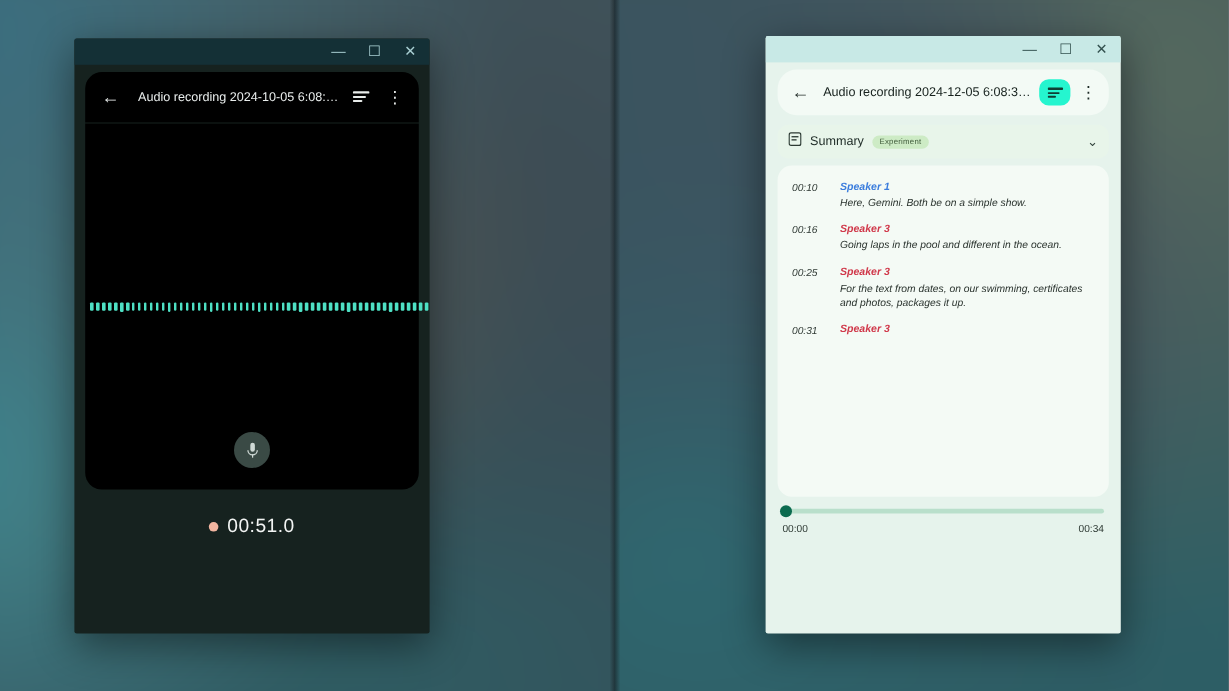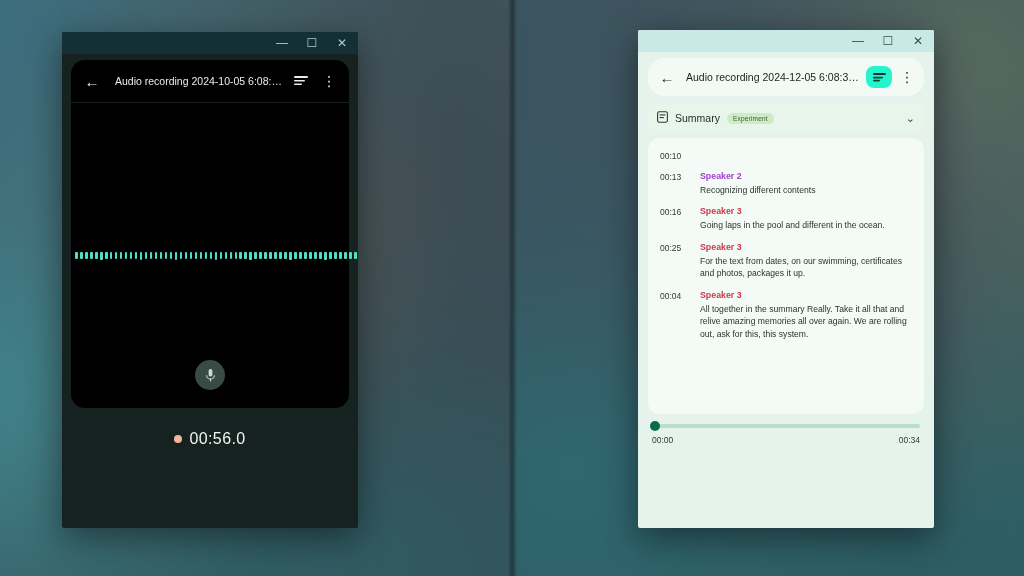--- a/index.html
+++ b/index.html
@@ -187,20 +187,21 @@
     letter-spacing: .2px;
   }
   .summary-chev { margin-left: auto; color: #33443d; font-size: 11px; }
   .transcript {
     margin: 6px 10px 0 10px;
     height: 262px;
     background: #f4faf5;
     border-radius: 12px;
     padding: 8px 6px 6px 6px;
     overflow: hidden;
+    font-style: italic;
   }
   .t-entry { display: flex; gap: 10px; padding: 4px 6px 6px 6px; }
   .t-time { color: #303a35; font-size: 8.5px; width: 30px; flex: 0 0 30px; padding-top: 1px; }
   .t-body { flex: 1; }
   .t-speaker { font-size: 8.8px; font-weight: bold; margin-bottom: 3px; }
   .t-text { color: #2a332e; font-size: 8.6px; line-height: 1.45; }
 
   .player {
     margin: 10px 14px 0 14px;
   }
@@ -337,21 +338,21 @@
         <svg width="11" height="15" viewBox="0 0 11 15" aria-hidden="true">
           <rect x="3.6" y="1" width="3.8" height="7.4" rx="1.9" fill="#cfd9d5"></rect>
           <path d="M1.6 7.2a3.9 3.9 0 0 0 7.8 0" stroke="#cfd9d5" stroke-width="1.1" fill="none"></path>
           <rect x="5.0" y="10.6" width="1" height="2.8" fill="#cfd9d5"></rect>
         </svg>
       </div>
     </div>
 
     <div class="rec-timer">
       <span class="rec-dot"></span>
-      <span>00:56.0</span>
+      <span>00:51.0</span>
     </div>
 
   </div>
 
   <div class="window" id="playback-window">
     <div class="titlebar">
       <div class="wbtn">—</div>
       <div class="wbtn">☐</div>
       <div class="wbtn">✕</div>
     </div>
@@ -378,47 +379,43 @@
         </svg>
       </span>
       <span class="summary-label">Summary</span>
       <span class="exp-badge">Experiment</span>
       <span class="summary-chev">⌄</span>
     </div>
 
     <div class="transcript" id="transcript">
         <div class="t-entry">
           <div class="t-time">00:10</div>
-        </div>
-        <div class="t-entry">
-          <div class="t-time">00:13</div>
           <div class="t-body">
-            <div class="t-speaker" style="color: rgb(162, 63, 208);">Speaker 2</div>
-            <div class="t-text">Recognizing different contents</div>
+            <div class="t-speaker" style="color: rgb(59, 125, 221);">Speaker 1</div>
+            <div class="t-text">Here, Gemini. Both be on a simple show.</div>
           </div>
         </div>
         <div class="t-entry">
           <div class="t-time">00:16</div>
           <div class="t-body">
             <div class="t-speaker" style="color: rgb(208, 56, 74);">Speaker 3</div>
             <div class="t-text">Going laps in the pool and different in the ocean.</div>
           </div>
         </div>
         <div class="t-entry">
           <div class="t-time">00:25</div>
           <div class="t-body">
             <div class="t-speaker" style="color: rgb(208, 56, 74);">Speaker 3</div>
             <div class="t-text">For the text from dates, on our swimming, certificates and photos, packages it up.</div>
           </div>
         </div>
         <div class="t-entry">
-          <div class="t-time">00:04</div>
+          <div class="t-time">00:31</div>
           <div class="t-body">
             <div class="t-speaker" style="color: rgb(208, 56, 74);">Speaker 3</div>
-            <div class="t-text">All together in the summary Really. Take it all that and relive amazing memories all over again. We are rolling out, ask for this, this system.</div>
           </div>
         </div>
       </div>
 
     <div class="player">
       <div class="track">
         <div class="track-thumb" id="track-thumb" style="left: 0%;"></div>
       </div>
       <div class="times">
         <span>00:00</span>

